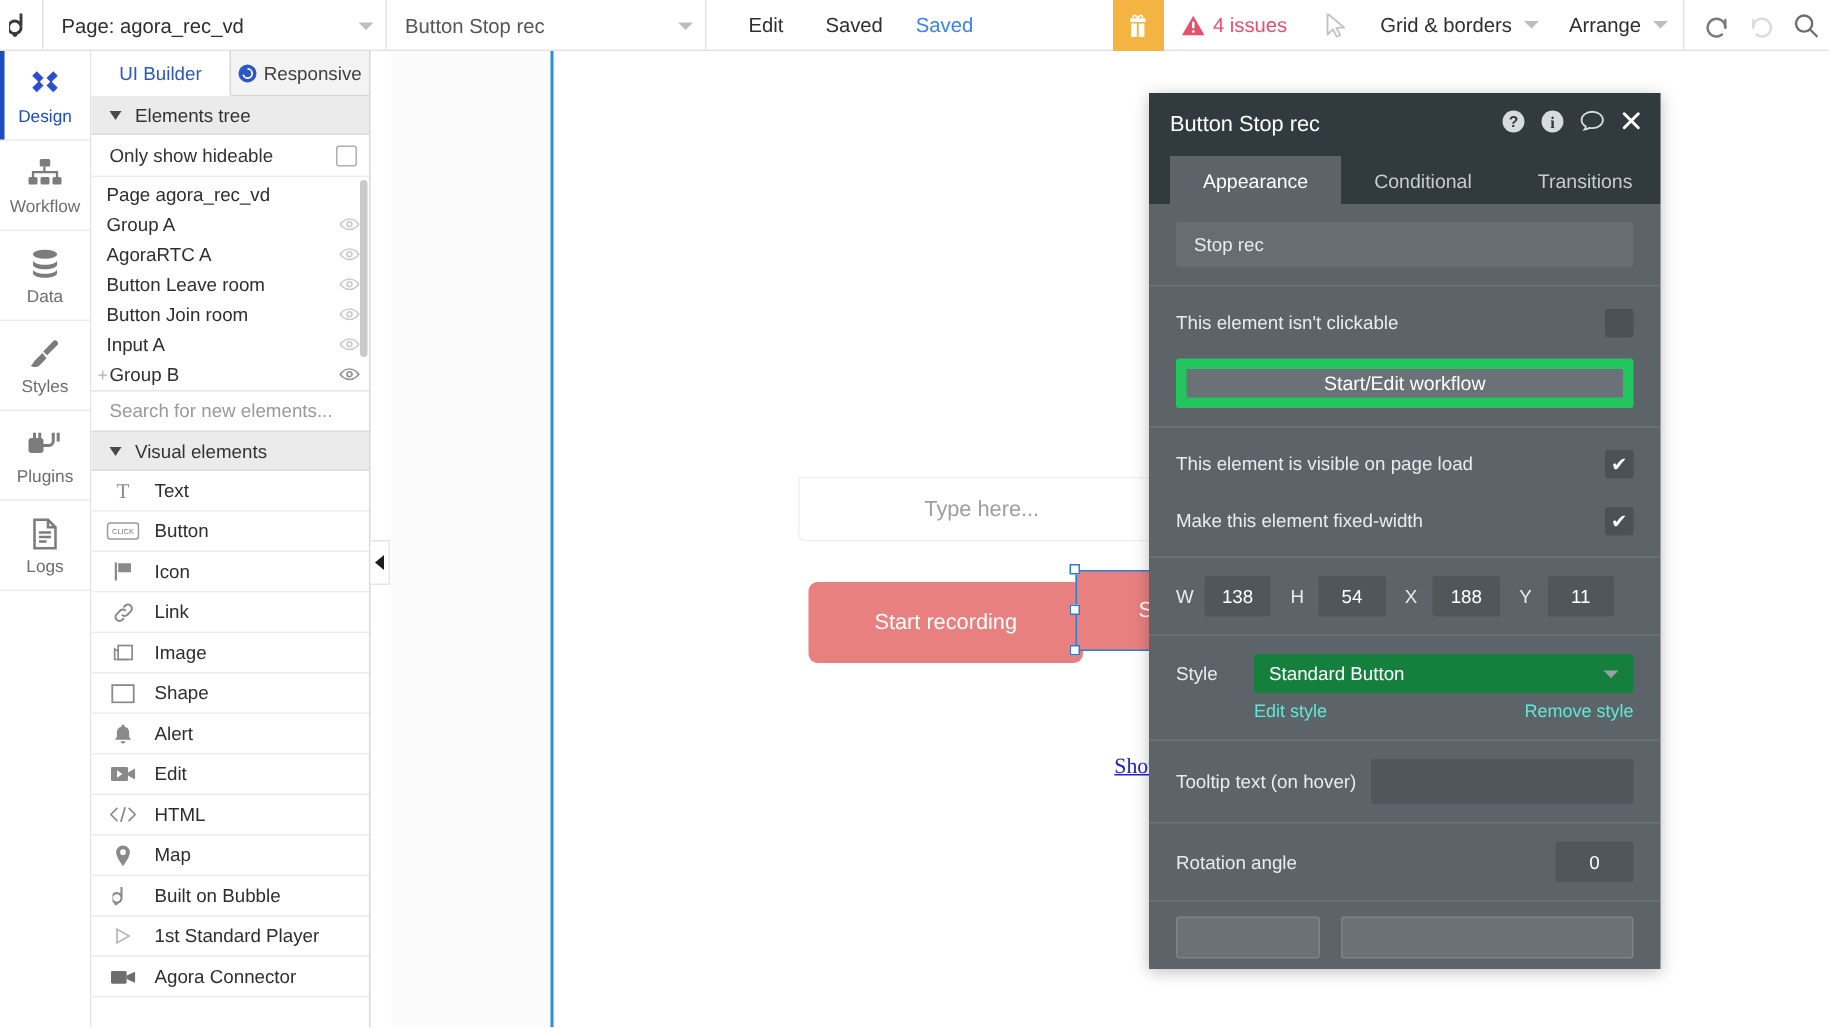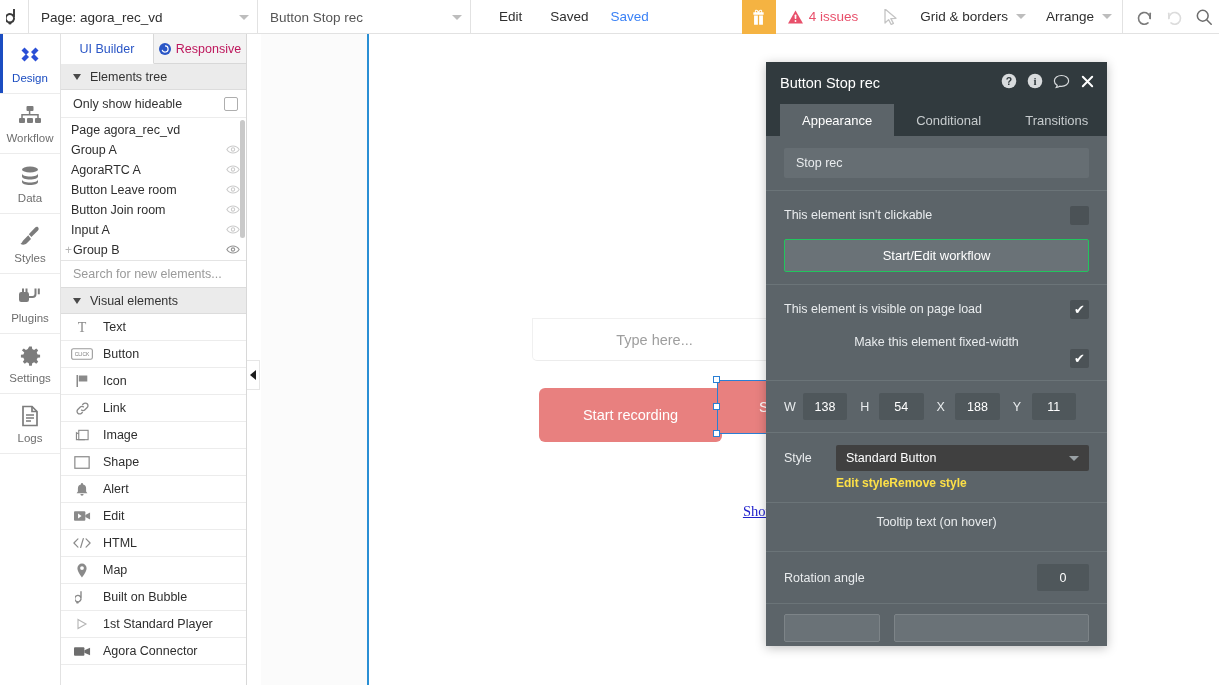--- a/index.html
+++ b/index.html
@@ -82,21 +82,21 @@
 
   
   .epanel {
     position: absolute; left: 61px; top: 34px; width: 186px; height: 651px;
     background: #fff; border-right: 1px solid #d8d8d8;
     display: flex; flex-direction: column;
   }
   .epanel-tabs { display: flex; height: 30px; border-bottom: 1px solid #d8d8d8; }
   .epanel-tab {
     flex: 1; display: flex; align-items: center; justify-content: center; gap: 5px;
-    font-size: 12.5px; color: #be185d; background: #f3f3f3;
+    font-size: 12.5px; color: #404040; background: #f3f3f3;
     border-right: 1px solid #d8d8d8;
   }
   .epanel-tab:last-child { border-right: none; }
   .epanel-tab.active { background: #fff; color: #2a56c6; border-bottom: 1px solid #fff; margin-bottom: -1px; }
   .resp-dot {
     width: 12px; height: 12px; border-radius: 50%; background: #2a56c6;
     display: inline-flex; align-items: center; justify-content: center;
   }
   .sect-head {
     height: 26px; background: #ebebeb; border-bottom: 1px solid #dcdcdc;
@@ -205,51 +205,51 @@
   .pp-sect { border-bottom: 1px solid #6b7478; padding: 12px 18px; }
   .pp-field {
     background: #666e73; height: 30px; border-radius: 2px;
     display: flex; align-items: center; padding: 0 12px;
     font-size: 12.5px; color: #e9ecee;
   }
   .pp-row {
     display: flex; align-items: center; font-size: 12.5px; color: #e9ecee;
     min-height: 24px;
   }
-  .pp-row + .pp-row { margin-top: 14px; flex-direction: column; }
+  .pp-row + .pp-row { margin-top: 14px; }
   .pp-chk {
     margin-left: auto; width: 19px; height: 19px; background: #4b5256;
     border-radius: 2px; display: flex; align-items: center; justify-content: center;
     color: #fff; font-size: 13px;
   }
   .pp-bigbtn {
-    margin-top: 12px; height: 33px; background: #6a7277; border: 1px solid #22c55e;
+    margin-top: 12px; height: 33px; background: #6a7277; border: 7px solid #22c55e;
     border-radius: 2px; display: flex; align-items: center; justify-content: center;
     font-size: 13px; color: #fff;
   }
   .pp-dims { display: flex; align-items: center; gap: 0; }
   .pp-dims .dl { font-size: 12.5px; color: #e9ecee; width: 22px; text-align: left; }
   .pp-dims .dv {
     width: 52px; height: 27px; background: #4f575b; border-radius: 2px;
     display: flex; align-items: center; justify-content: center;
     font-size: 12.5px; color: #fff; margin-right: 13px;
   }
   .pp-style { display: flex; align-items: center; gap: 12px; }
   .pp-style .lbl { font-size: 12.5px; width: 40px; }
   .pp-sel {
-    flex: 1; height: 26px; background: #404040; border-radius: 2px;
+    flex: 1; height: 26px; background: #15803d; border-radius: 2px;
     display: flex; align-items: center; padding: 0 10px;
     font-size: 12.5px; color: #fff;
   }
   .pp-sel .caret-dn { border-top-color: #9aa1a5; }
   .pp-style-links {
-    display: flex; justify-content: flex-start; padding: 5px 0 0 52px;
-    font-size: 12px; color: #fde047; font-weight: bold;
-  }
-  .pp-tooltip { display: flex; align-items: center; gap: 10px; flex-direction: column; }
+    display: flex; justify-content: space-between; padding: 5px 0 0 52px;
+    font-size: 12px; color: #5eead4;
+  }
+  .pp-tooltip { display: flex; align-items: center; gap: 10px; }
   .pp-tooltip .lbl { font-size: 12.5px; }
   .pp-tooltip .inp { flex: 1; height: 30px; background: #4f575b; border-radius: 2px; }
   .pp-rot { display: flex; align-items: center; }
   .pp-rot .lbl { font-size: 12.5px; }
   .pp-rot .val {
     margin-left: auto; width: 52px; height: 27px; background: #4f575b;
     border-radius: 2px; display: flex; align-items: center; justify-content: center;
     font-size: 12.5px; color: #fff;
   }
   .pp-footer { padding: 10px 18px; display: flex; gap: 14px; }
@@ -381,29 +381,20 @@
     <div class="rail-item">
       <span class="gl">
         <svg width="24" height="22" viewBox="0 0 24 22" fill="none" stroke="#7c7c7c" stroke-width="2">
             <rect x="2" y="8" width="8" height="8" rx="1.2" fill="#7c7c7c"></rect>
             <path d="M5 8V3.5M8.5 8V3.5"></path>
             <path d="M10 12h4.5a3 3 0 0 0 3-3V3.5"></path>
             <path d="M20.8 3.5v5.8"></path>
           </svg>
       </span>
       <span class="lbl">Plugins</span>
-    </div>
-    <div class="rail-item">
-      <span class="gl">
-        <svg width="23" height="23" viewBox="0 0 24 24" fill="#7c7c7c">
-            <path d="M12 8.2a3.8 3.8 0 1 0 0 7.6 3.8 3.8 0 0 0 0-7.6zm0 2.1a1.7 1.7 0 1 1 0 3.4 1.7 1.7 0 0 1 0-3.4z"></path>
-            <path d="M10.6 1.6h2.8l.4 2.6 2 .9 2.2-1.5 2 2-1.5 2.2.9 2 2.6.4v2.8l-2.6.4-.9 2 1.5 2.2-2 2-2.2-1.5-2 .9-.4 2.6h-2.8l-.4-2.6-2-.9-2.2 1.5-2-2 1.5-2.2-.9-2-2.6-.4v-2.8l2.6-.4.9-2L3 5.6l2-2 2.2 1.5 2-.9z"></path>
-          </svg>
-      </span>
-      <span class="lbl">Settings</span>
     </div>
     <div class="rail-item">
       <span class="gl">
         <svg width="20" height="22" viewBox="0 0 20 22" fill="none" stroke="#7c7c7c" stroke-width="1.7">
             <path d="M3 1.5h9l5 5v14H3z" fill="#fff"></path>
             <path d="M12 1.5v5h5"></path>
             <path d="M6 10h8M6 13h8M6 16h5"></path>
           </svg>
       </span>
       <span class="lbl">Logs</span>

